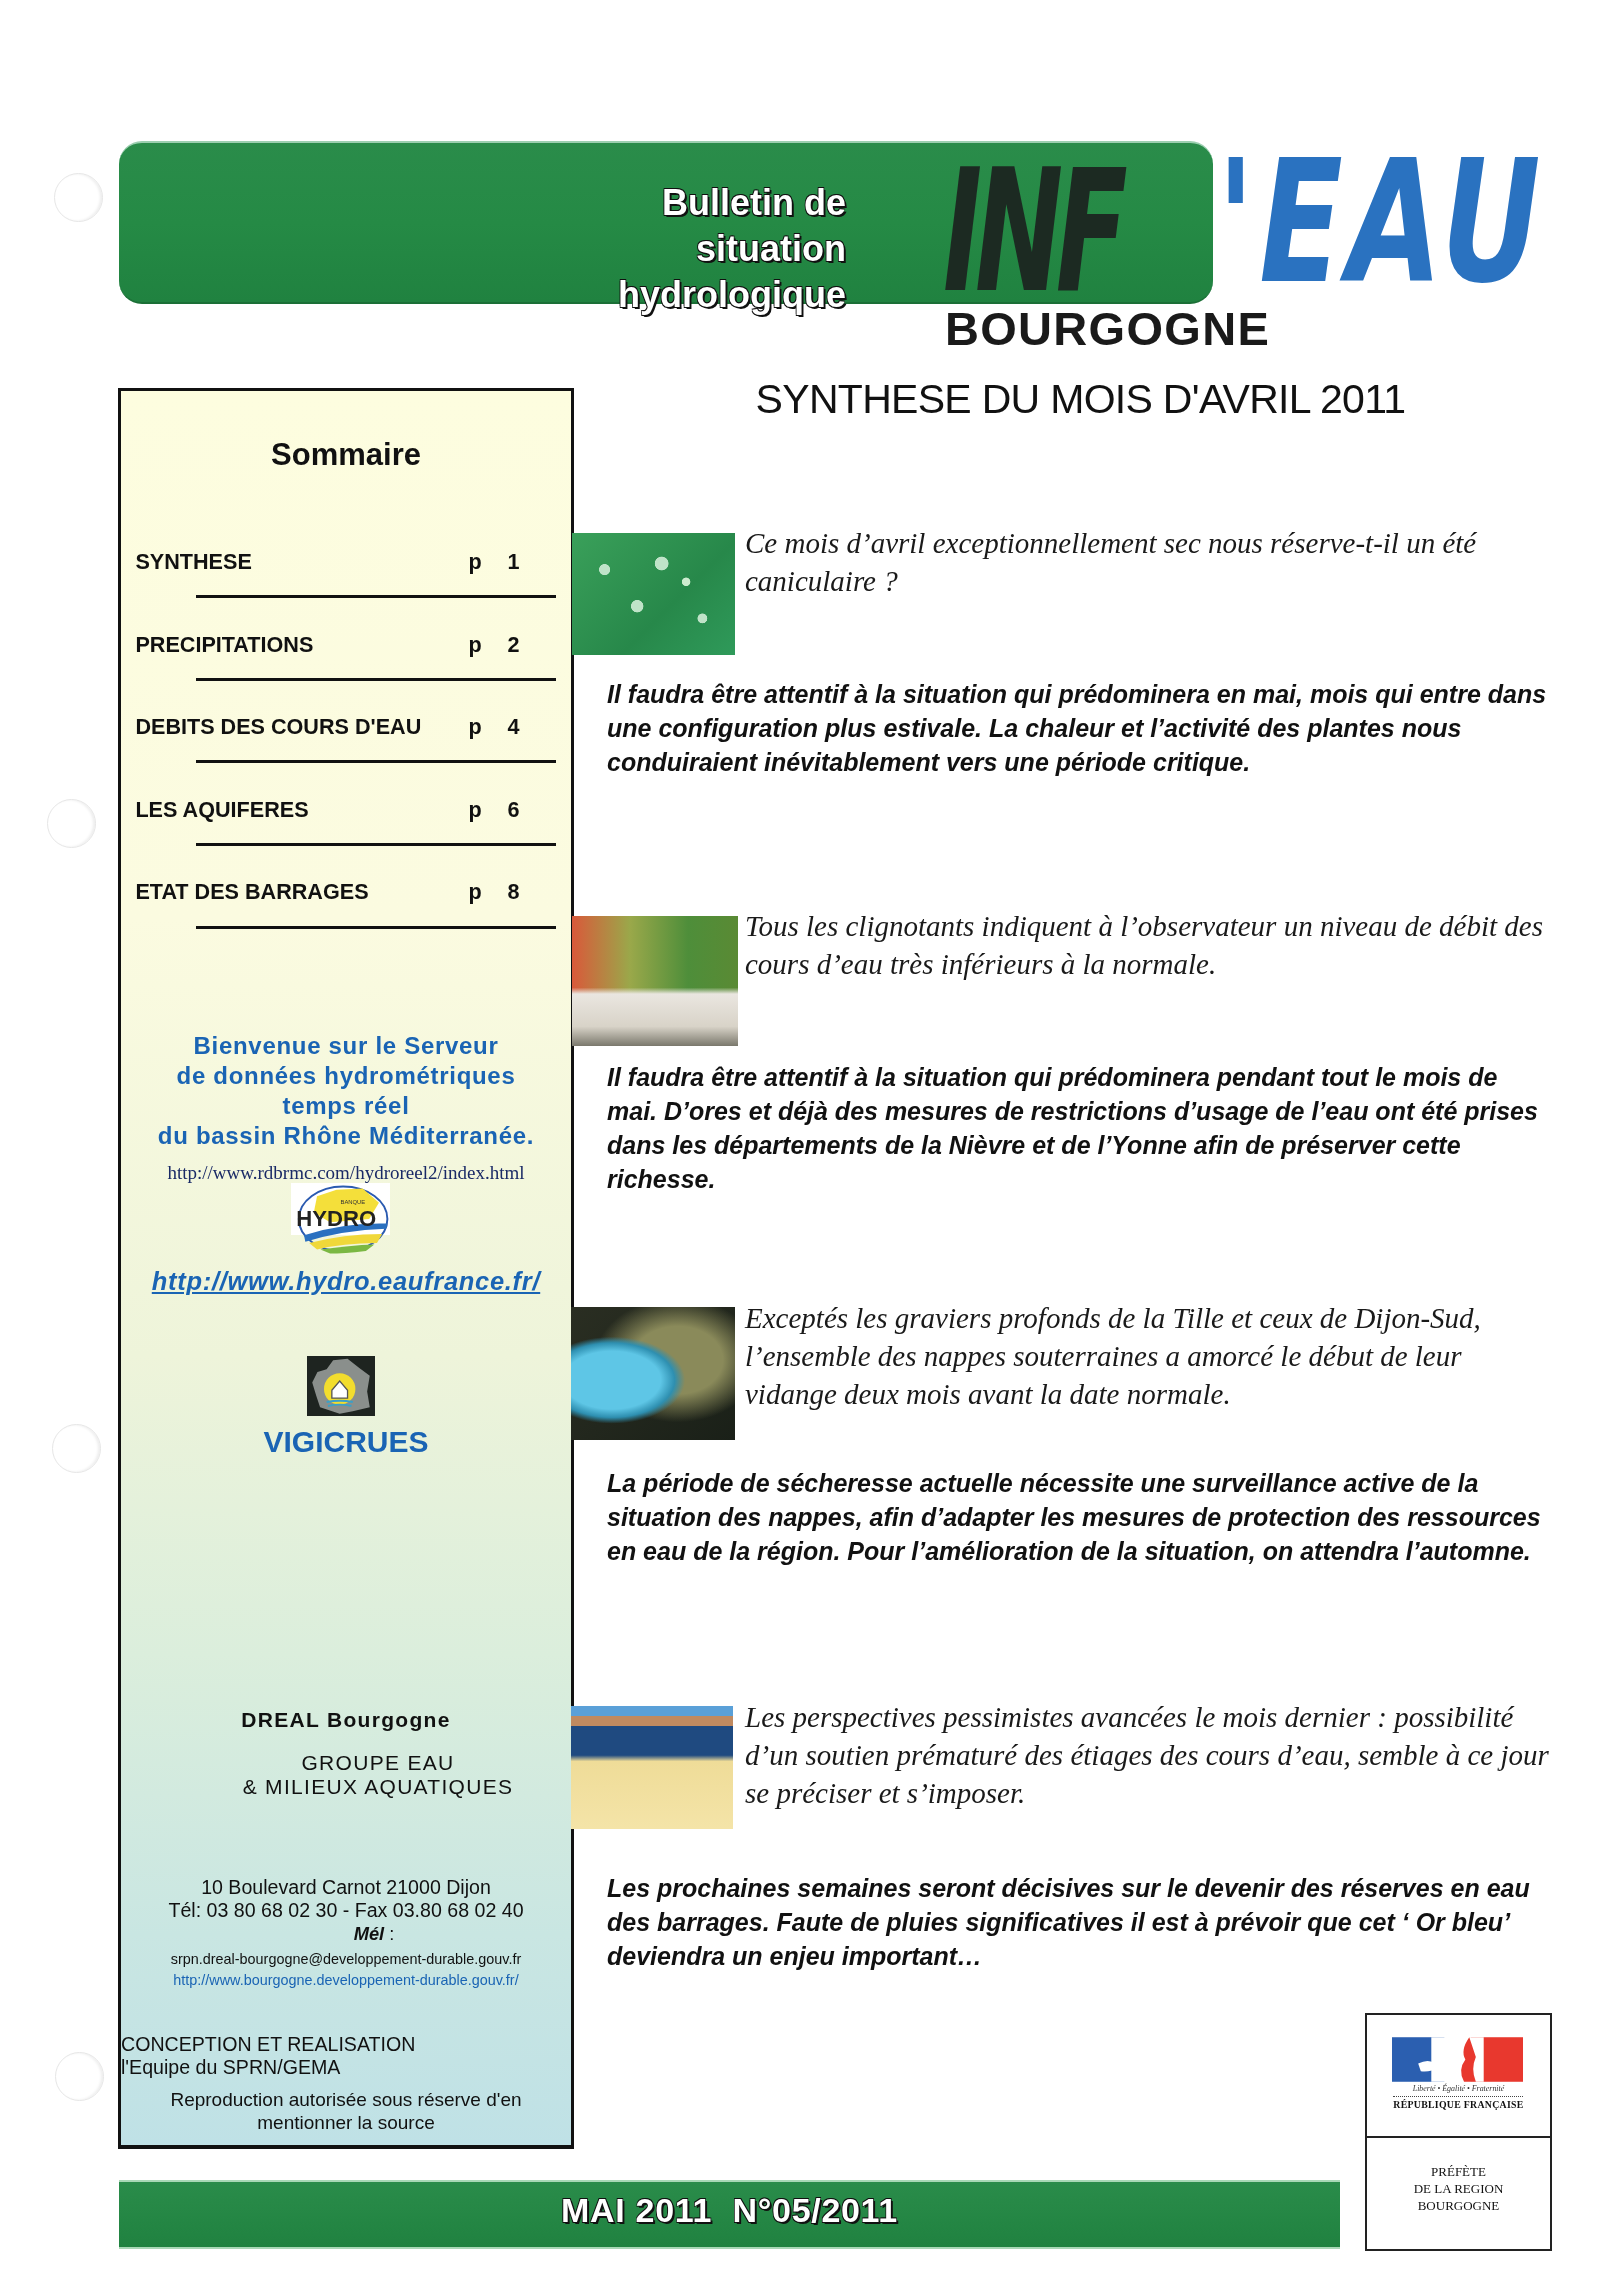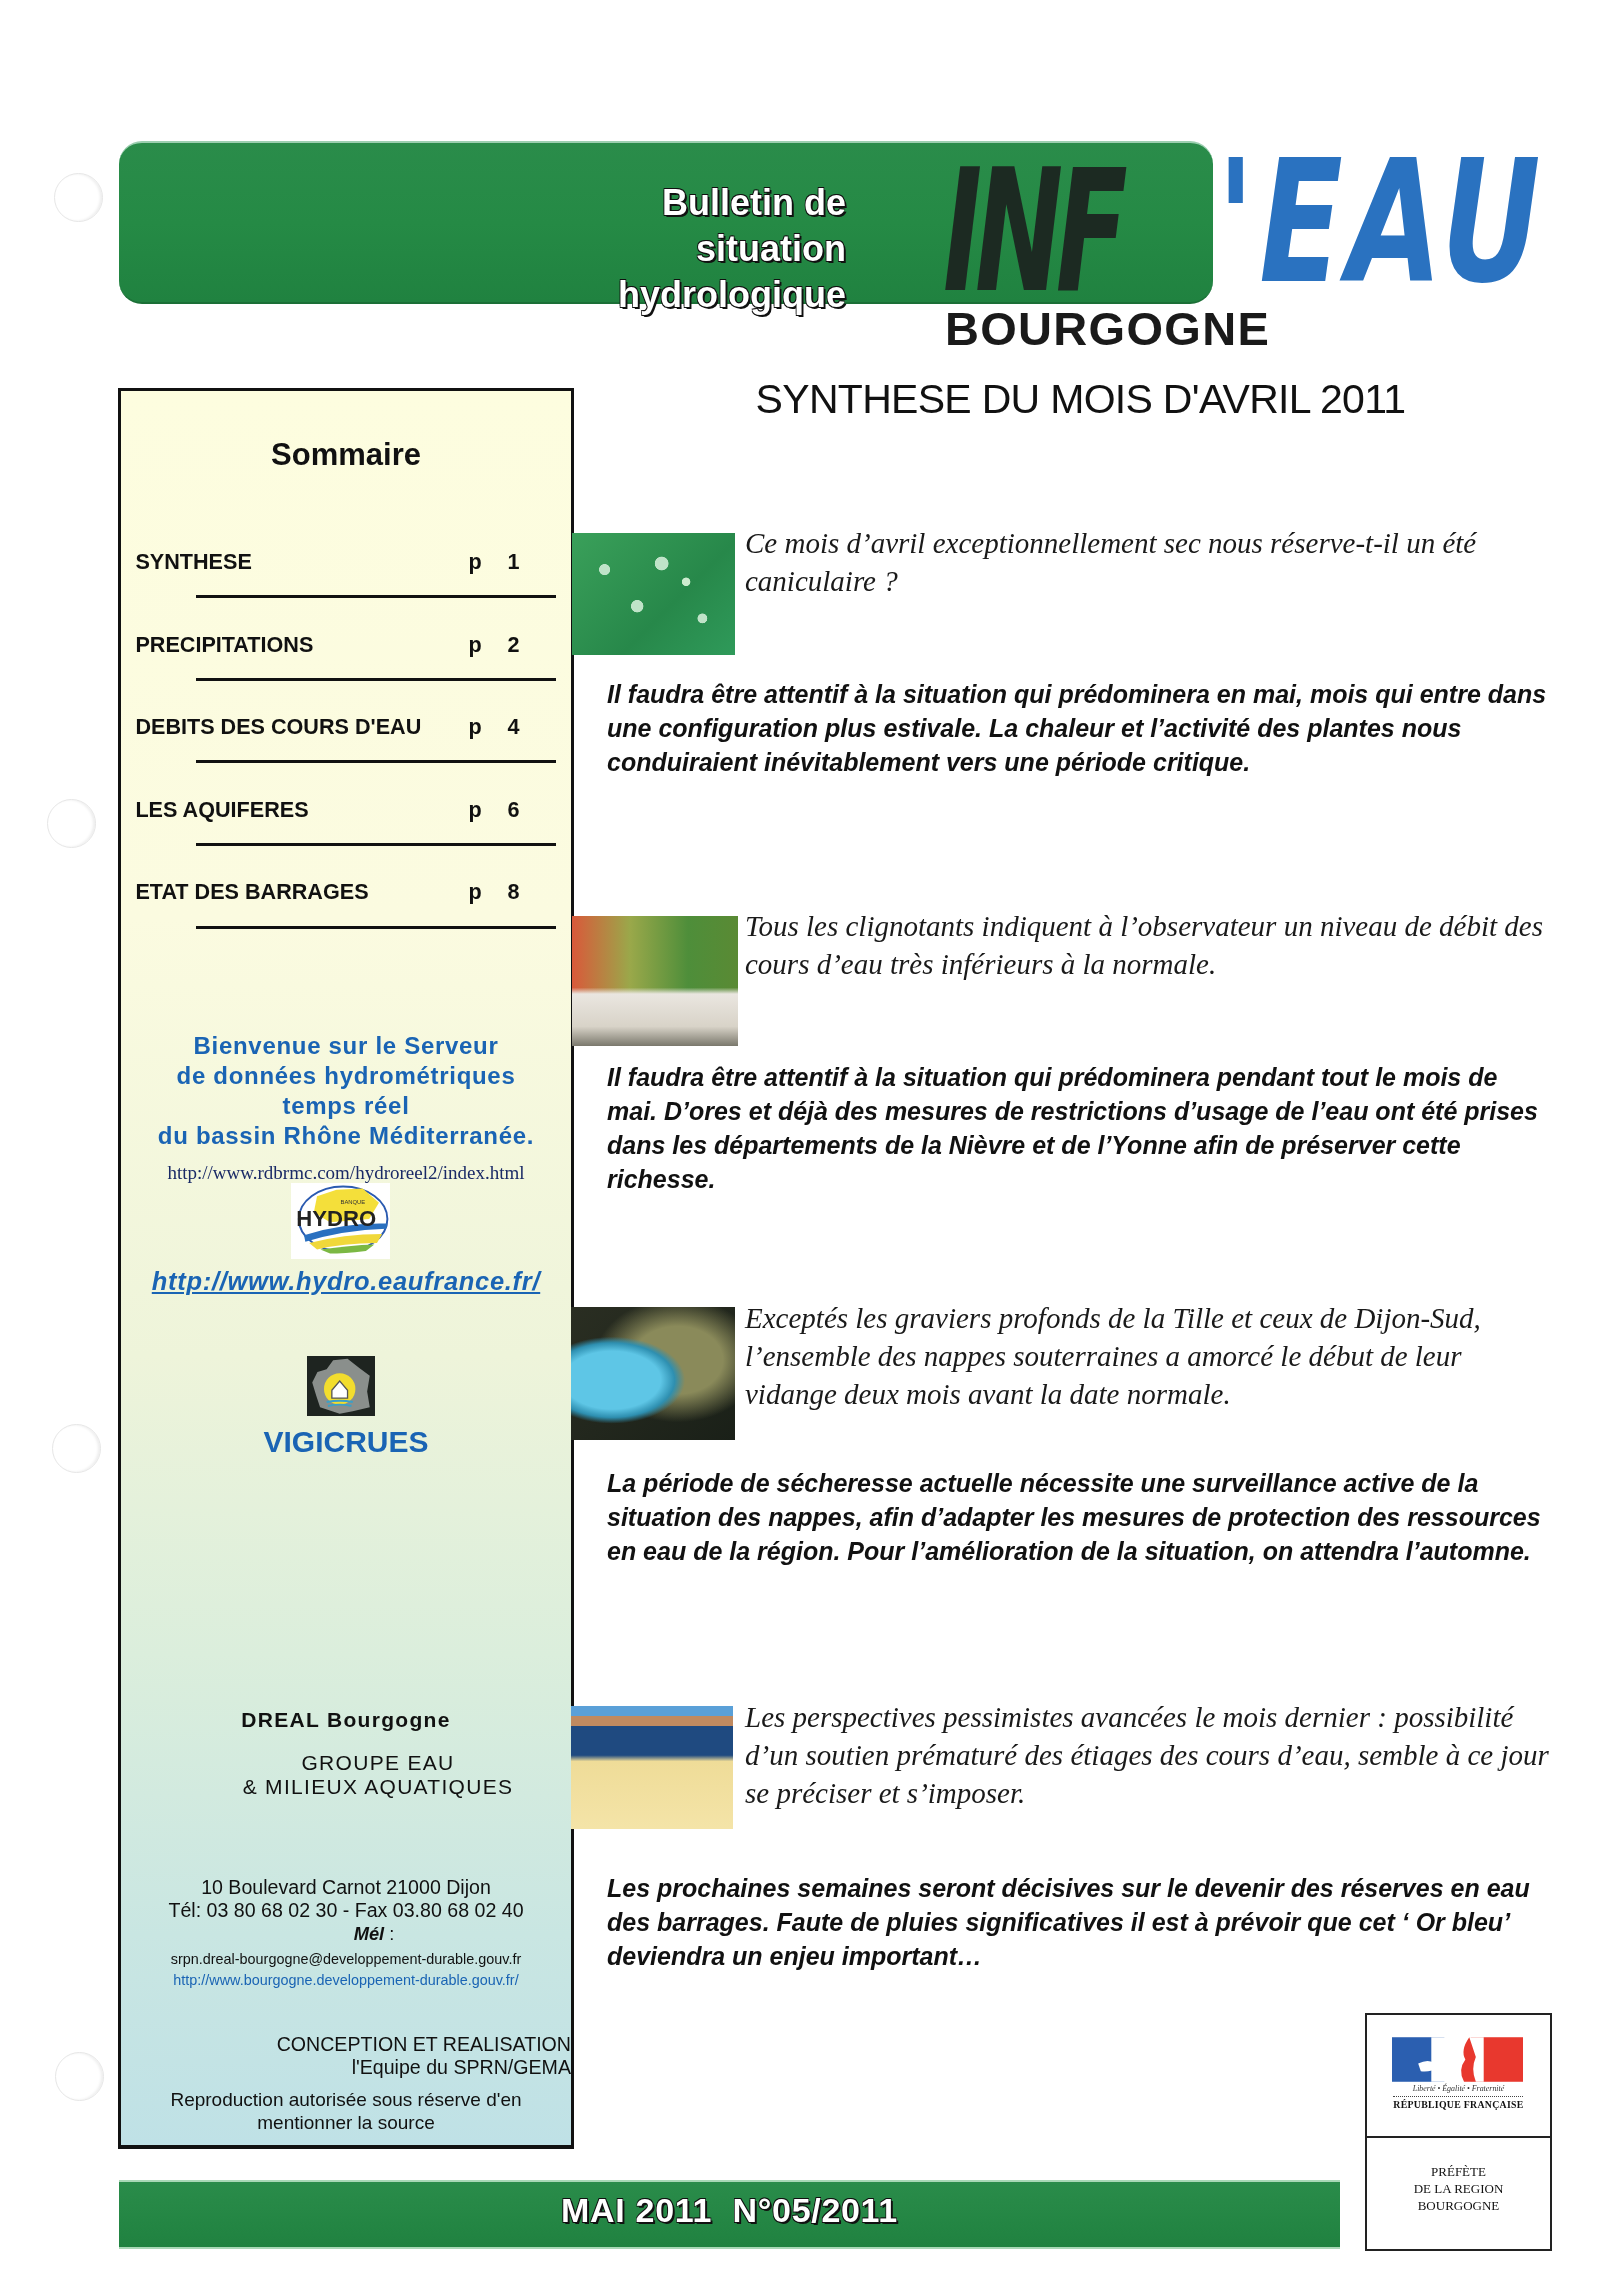--- a/index.html
+++ b/index.html
@@ -26,31 +26,31 @@
     background:linear-gradient(180deg,#fdfddf 0%,#fbfbe0 30%,#eef4da 55%,#dbeedc 72%,#c9e6e2 88%,#bfe1e6 100%);}
   .som-title{left:0;top:46px;width:100%;text-align:center;font-size:31px;font-weight:bold;}
   .toc-row{left:14.4px;width:419px;height:26px;font-size:21.6px;font-weight:bold;}
   .toc-row .lab{position:absolute;left:0;top:0;}
   .toc-row .p{position:absolute;left:333px;top:0;}
   .toc-row .n{position:absolute;left:372px;top:0;}
   .toc-line{left:75px;width:360px;height:2.6px;background:#111;}
   .blue-bold{color:#1a64b4;font-weight:bold;}
   .welcome{left:0;top:640px;width:100%;text-align:center;font-size:24px;line-height:30px;letter-spacing:0.7px;}
   .url-serif{left:0;top:771px;width:100%;text-align:center;font-family:"Liberation Serif",serif;font-size:19px;color:#1a2a66;}
-  .hydro-logo{left:170px;top:792px;width:99px;height:76px;background:#fff;}
+  .hydro-logo{left:170px;top:792px;width:99px;height:52px;background:#fff;}
   .hydro-url{left:0;top:876px;width:100%;text-align:center;font-size:25.5px;font-style:italic;font-weight:bold;color:#1a64b4;text-decoration:underline;letter-spacing:0.7px;}
   .vigi-logo{left:186px;top:965px;width:68px;height:60px;background:#1e2420;}
   .vigi-label{left:0;top:1034px;width:100%;text-align:center;font-size:30px;}
   .dreal{left:0;top:1317px;width:100%;text-align:center;font-size:21px;font-weight:bold;letter-spacing:1.3px;}
   .groupe{left:0;top:1360px;width:100%;text-align:center;font-size:21px;line-height:23.6px;letter-spacing:1.3px;padding-left:32px;}
   .addr{left:0;top:1485px;width:100%;text-align:center;font-size:19.6px;line-height:23px;}
   .mel{left:0;top:1532px;width:100%;text-align:center;font-size:18.3px;font-style:italic;font-weight:bold;padding-left:28px;}
   .email{left:0;top:1560px;width:100%;text-align:center;font-size:14.4px;}
   .weburl{left:0;top:1581px;width:100%;text-align:center;font-size:14.4px;color:#1a64b4;}
-  .concep{left:0;top:1642px;width:100%;text-align:right;font-size:19.6px;line-height:23px;}
+  .concep{left:0;top:1642px;width:100%;text-align:left;font-size:19.6px;line-height:23px;}
   .repro{left:0;top:1697px;width:100%;text-align:center;font-size:19px;line-height:23px;}
   
   .thumb{position:absolute;}
   .intro{position:absolute;left:745px;width:812px;font-family:"Liberation Serif",serif;font-style:italic;font-size:29px;line-height:38px;color:#1a1a1a;}
   .bold-par{position:absolute;left:607px;width:946px;font-style:italic;font-weight:bold;font-size:25px;line-height:34px;color:#111;}
   
   .foot-band{left:119px;top:2180px;width:1221px;height:65px;background:linear-gradient(180deg,#2a8c4a,#208240);
     border-top:2px solid #a9d8b6;border-bottom:2px solid #a9d8b6;}
   .foot-text{left:0;top:9.2px;width:100%;text-align:center;color:#fff;font-size:34px;font-weight:bold;letter-spacing:0.7px;
     text-shadow:2px 2px 0 #111,-0.7px -0.7px 0 #111,0.7px -0.7px 0 #111,-0.7px 0.7px 0 #111;}

